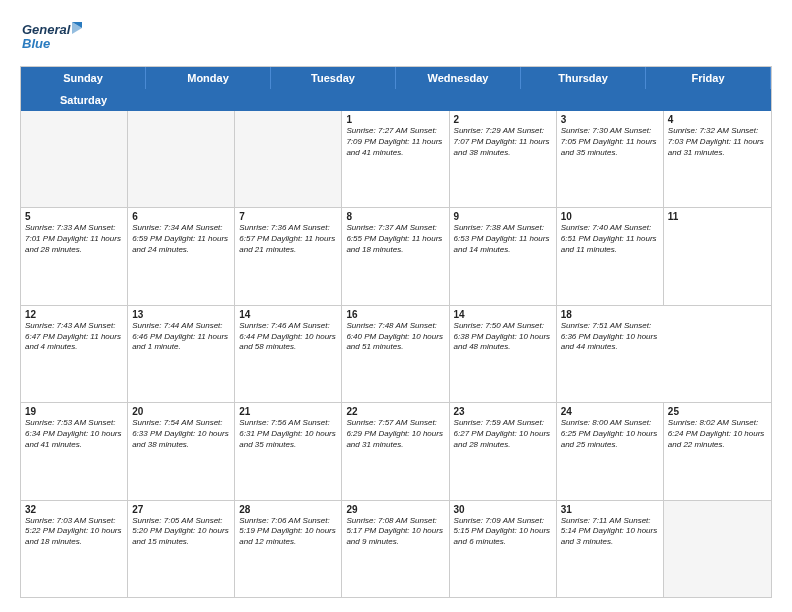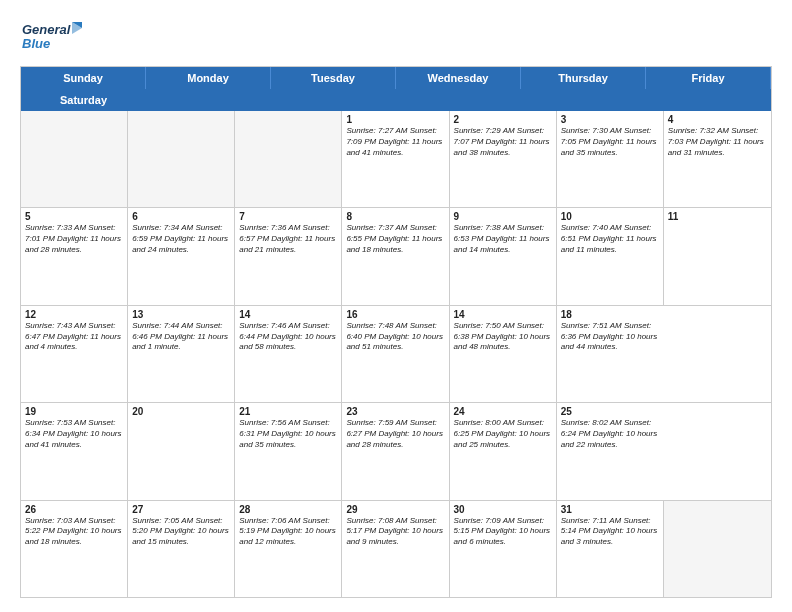--- a/index.html
+++ b/index.html
@@ -239,49 +239,58 @@
         </div>
         <div class="cal-row">
           <div class="cal-cell">
             <span class="day-num">19</span>
             <div class="cell-text">Sunrise: 7:53 AM
 Sunset: 6:34 PM
 Daylight: 10 hours and 41 minutes.</div>
           </div>
           <div class="cal-cell">
             <span class="day-num">20</span>
+            <div class="cell-text">Sunrise: 7:54 AM
+Sunset: 6:33 PM
+Daylight: 10 hours and 38 minutes.</div>
           </div>
           <div class="cal-cell">
             <span class="day-num">21</span>
             <div class="cell-text">Sunrise: 7:56 AM
 Sunset: 6:31 PM
 Daylight: 10 hours and 35 minutes.</div>
           </div>
           <div class="cal-cell">
+            <span class="day-num">22</span>
+            <div class="cell-text">Sunrise: 7:57 AM
+Sunset: 6:29 PM
+Daylight: 10 hours and 31 minutes.</div>
+          </div>
+          <div class="cal-cell">
             <span class="day-num">23</span>
             <div class="cell-text">Sunrise: 7:59 AM
 Sunset: 6:27 PM
 Daylight: 10 hours and 28 minutes.</div>
           </div>
           <div class="cal-cell">
             <span class="day-num">24</span>
             <div class="cell-text">Sunrise: 8:00 AM
 Sunset: 6:25 PM
 Daylight: 10 hours and 25 minutes.</div>
           </div>
           <div class="cal-cell">
             <span class="day-num">25</span>
             <div class="cell-text">Sunrise: 8:02 AM
 Sunset: 6:24 PM
 Daylight: 10 hours and 22 minutes.</div>
           </div>
         </div>
         <div class="cal-row">
           <div class="cal-cell">
-            <span class="day-num">26</span>
+            <span class="day-num">32</span>
             <div class="cell-text">Sunrise: 7:03 AM
 Sunset: 5:22 PM
 Daylight: 10 hours and 18 minutes.</div>
           </div>
           <div class="cal-cell">
             <span class="day-num">27</span>
             <div class="cell-text">Sunrise: 7:05 AM
 Sunset: 5:20 PM
 Daylight: 10 hours and 15 minutes.</div>
           </div>

